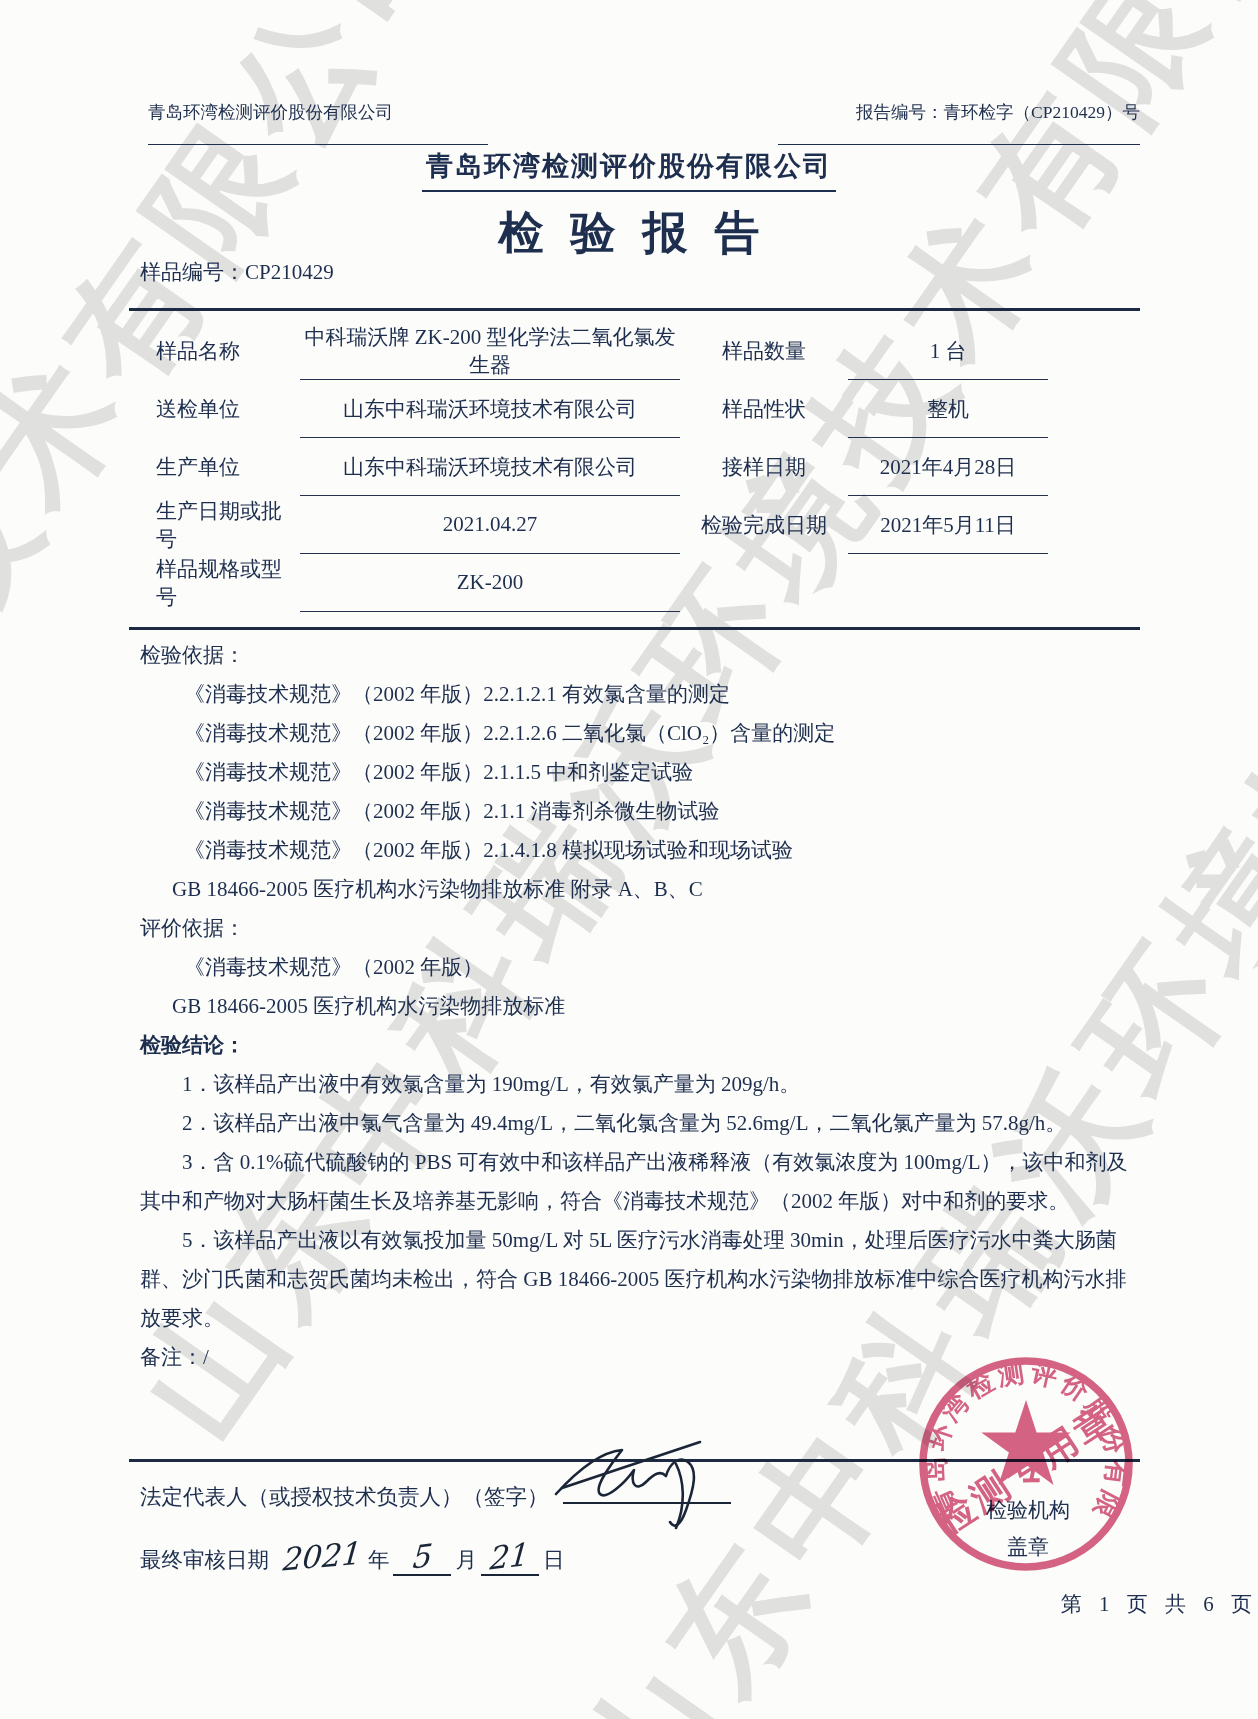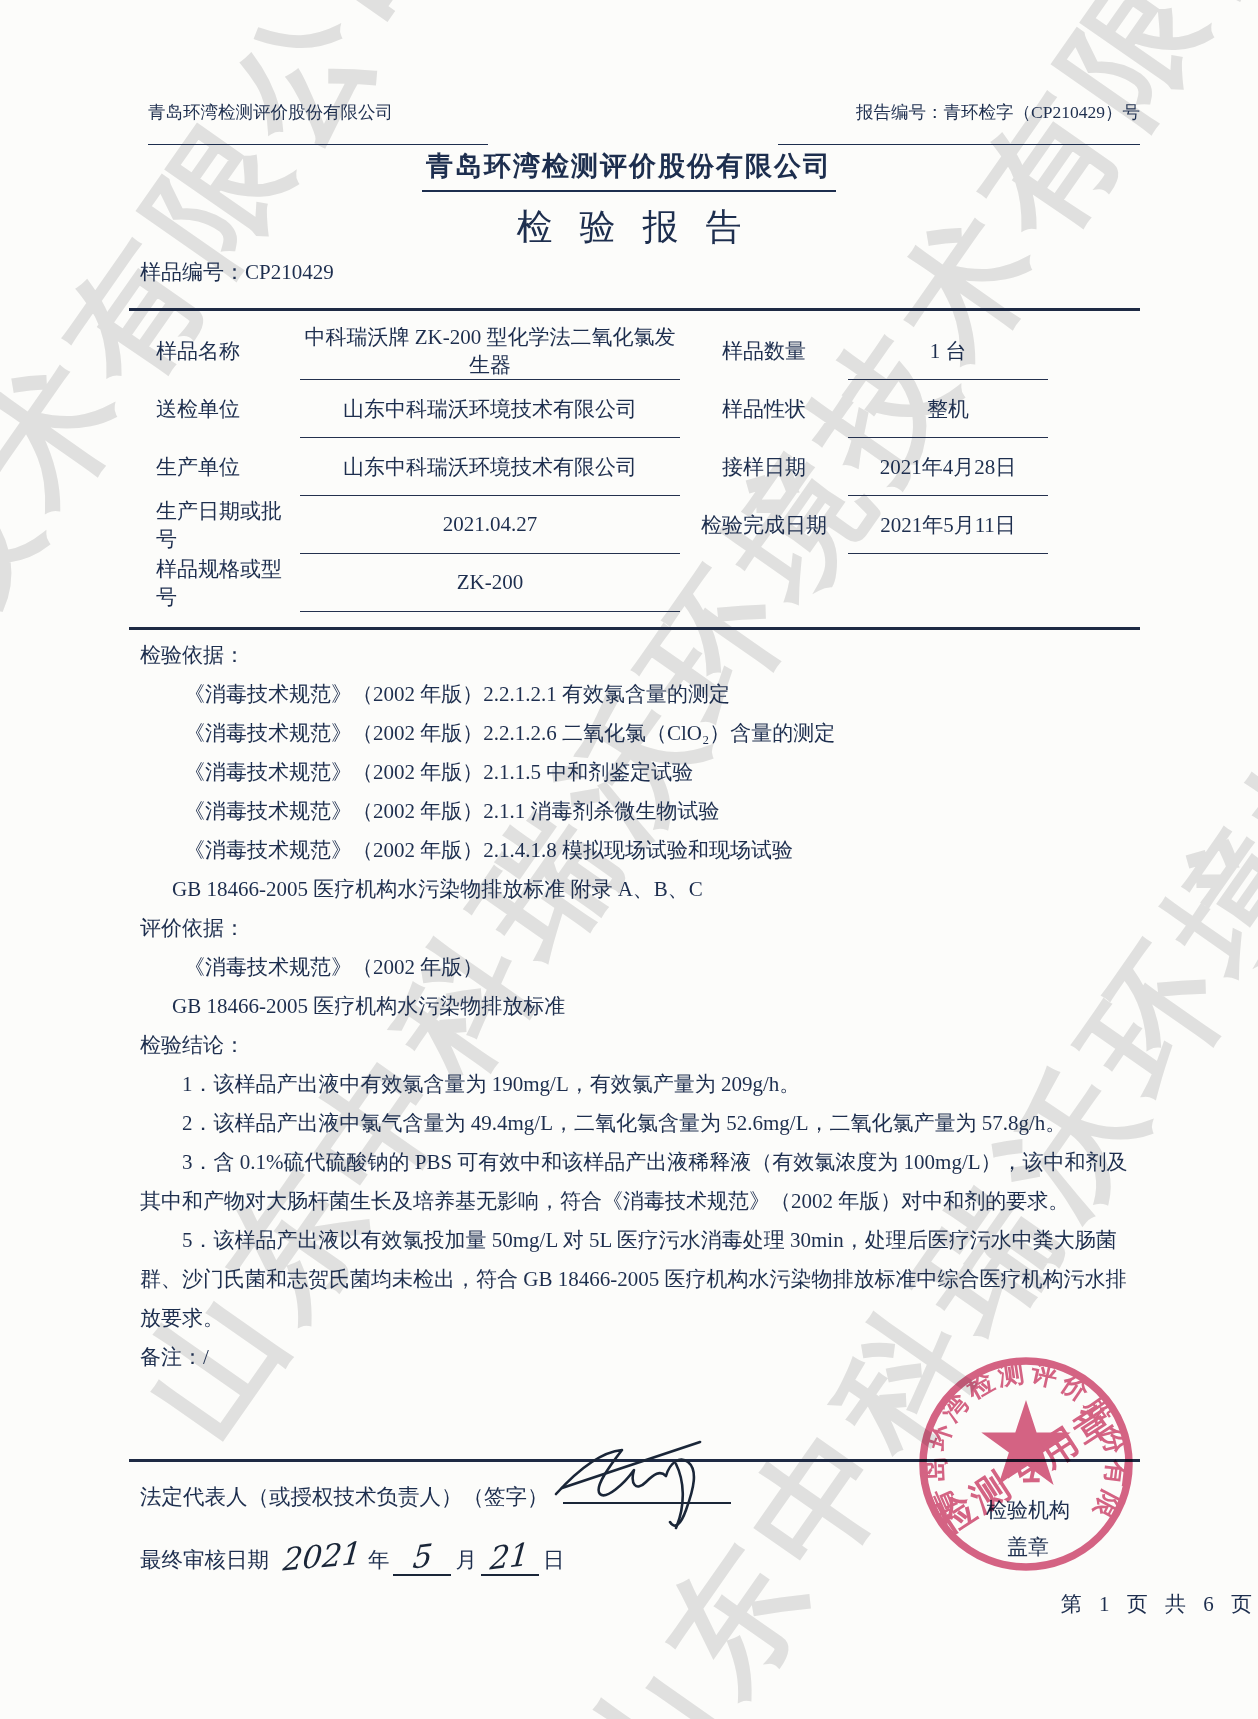--- a/index.html
+++ b/index.html
@@ -24,42 +24,42 @@
   
   .hdr-row { position:absolute; top:100px; left:148px; right:118px; z-index:1;
     display:flex; justify-content:space-between; font-size:17.5px; }
   .hdr-left  { border-bottom:1.8px solid #1d2e4e; padding-right:95px; padding-bottom:3px; }
   .hdr-right { border-bottom:1.8px solid #1d2e4e; padding-left:78px; padding-bottom:20px; }
   
   .title-wrap { position:absolute; top:148px; left:0; width:100%; text-align:center; z-index:1; }
   .title-co { display:inline-block; font-size:27px; font-weight:700; letter-spacing:2px;
     border-bottom:2.2px solid #1d2e4e; padding:0 4px 6px 4px; }
   .title-rpt-wrap { position:absolute; top:203px; left:0; width:100%; text-align:center; z-index:1; }
-  .title-rpt { display:inline-block; font-size:36px; font-weight:400;
+  .title-rpt { display:inline-block; font-size:45px; font-weight:700;
     letter-spacing:27px; padding-left:27px; }
   
   .sample-no { position:absolute; top:258px; left:140px; font-size:21px; z-index:1; }
   
   .rule { position:absolute; left:129px; width:1011px; height:3px; background:#1e2a44; z-index:1; }
   .rule1 { top:308px; } .rule2 { top:627px; } .rule3 { top:1459px; }
   
   .info-table { position:absolute; top:322px; left:140px; width:1000px; z-index:1;
     display:grid; grid-template-columns:160px 380px 168px 200px; font-size:21px; }
   .info-table .cell { height:58px; display:flex; align-items:center; }
   .cell.lab1 { justify-content:flex-start;margin-left:16px; }
   .cell.lab2 { justify-content:center; }
   .cell.val  { justify-content:center; border-bottom:1.6px solid #24314e; text-align:center; }
   .cell.val.noline { border-bottom:none; }
   
   .content { position:absolute; top:636px; left:140px; width:1006px; z-index:1;
     font-size:21px; line-height:39px; }
   .content p { margin:0; }
   .basis-item { padding-left:44px; }
   .basis-item.gb { padding-left:32px; }
-  .sec-gap { margin-top:6px; }
+  .sec-gap { margin-top:6px;font-weight:bold; }
   .concl { text-indent:2em; }
   
   .sig-row { position:absolute; top:1480px; left:140px; font-size:21.5px; z-index:1; }
   .sig-line { display:inline-block; width:168px; border-bottom:2px solid #1a2638;
     height:24px; margin-left:14px; vertical-align:baseline; }
   .sig-svg { position:absolute; top:1428px; left:548px; z-index:2; }
   .date-row { position:absolute; top:1538px; left:140px; font-size:21.5px; z-index:1; }
   .hand { font-family:"DejaVu Serif",serif; font-style:italic; font-size:31px;
     color:#1a2638; display:inline-block; transform:rotate(-5deg) skewX(-10deg); }
   .hand-year { margin:0 6px 0 14px; }

